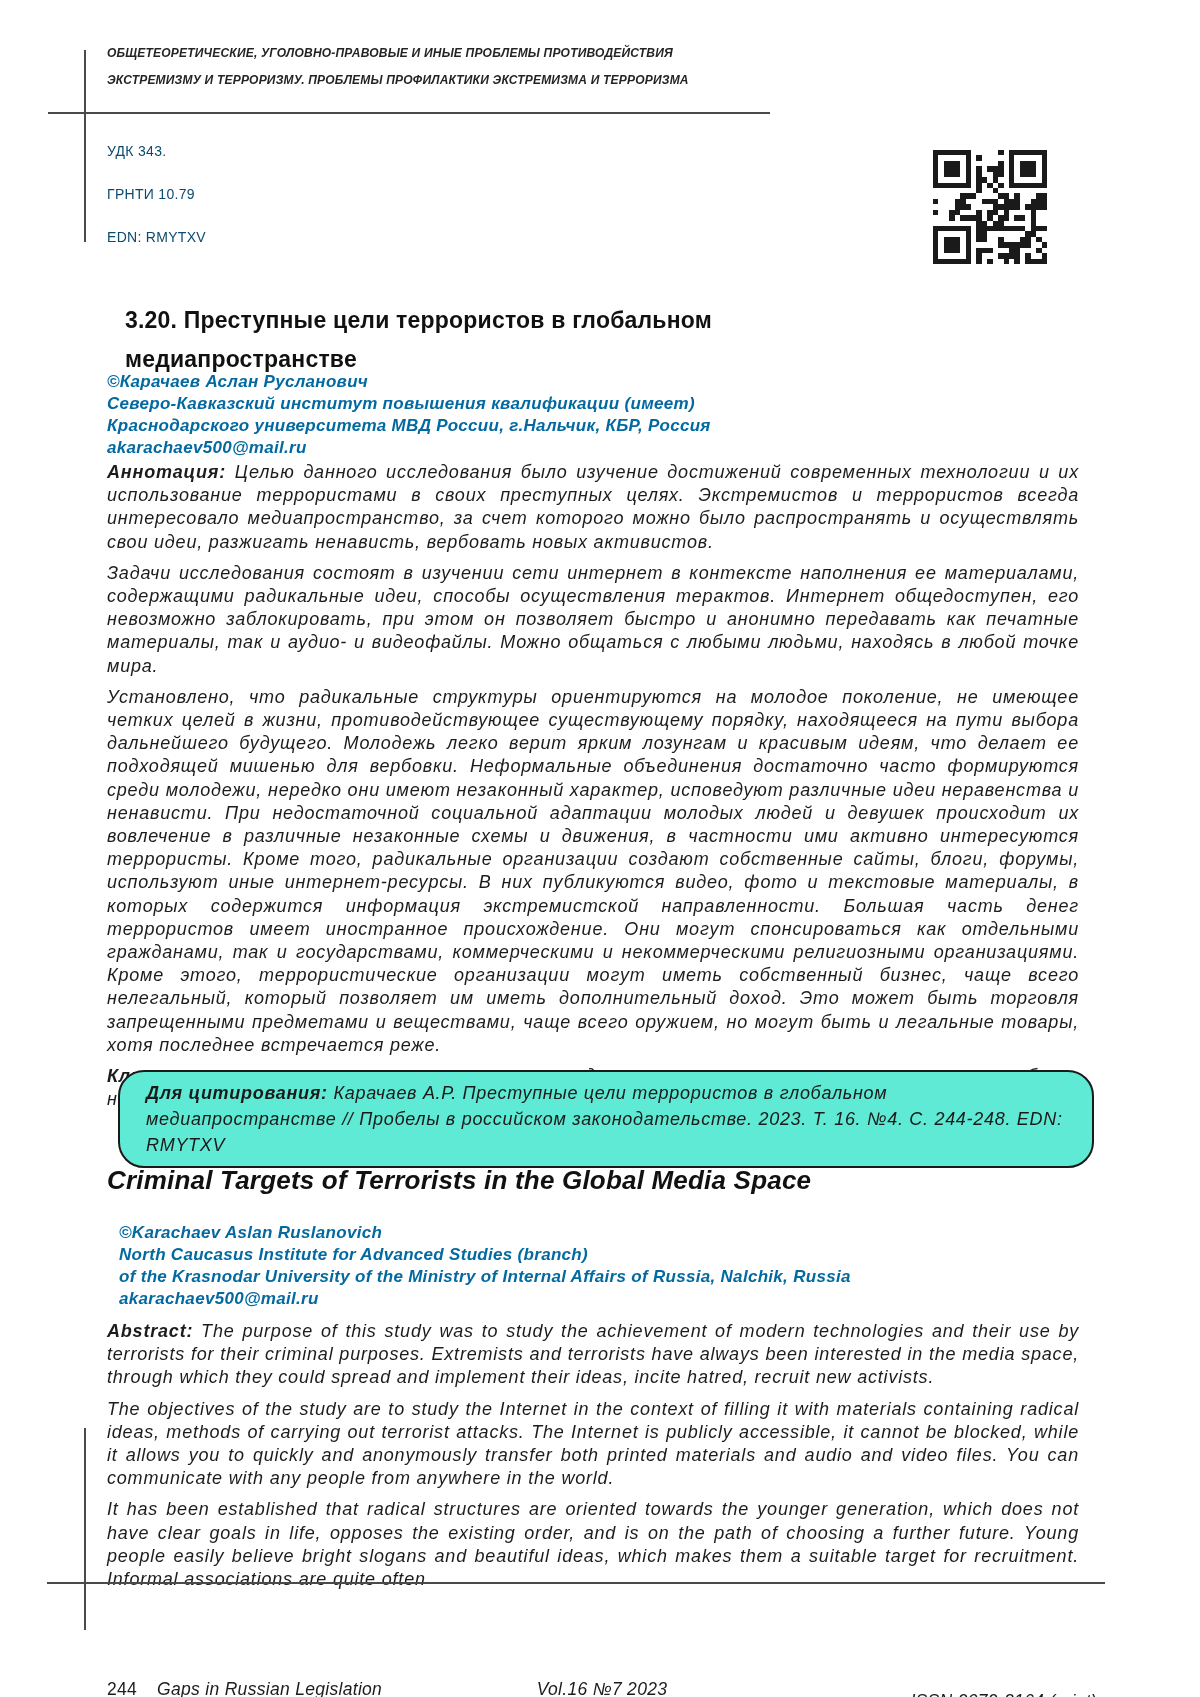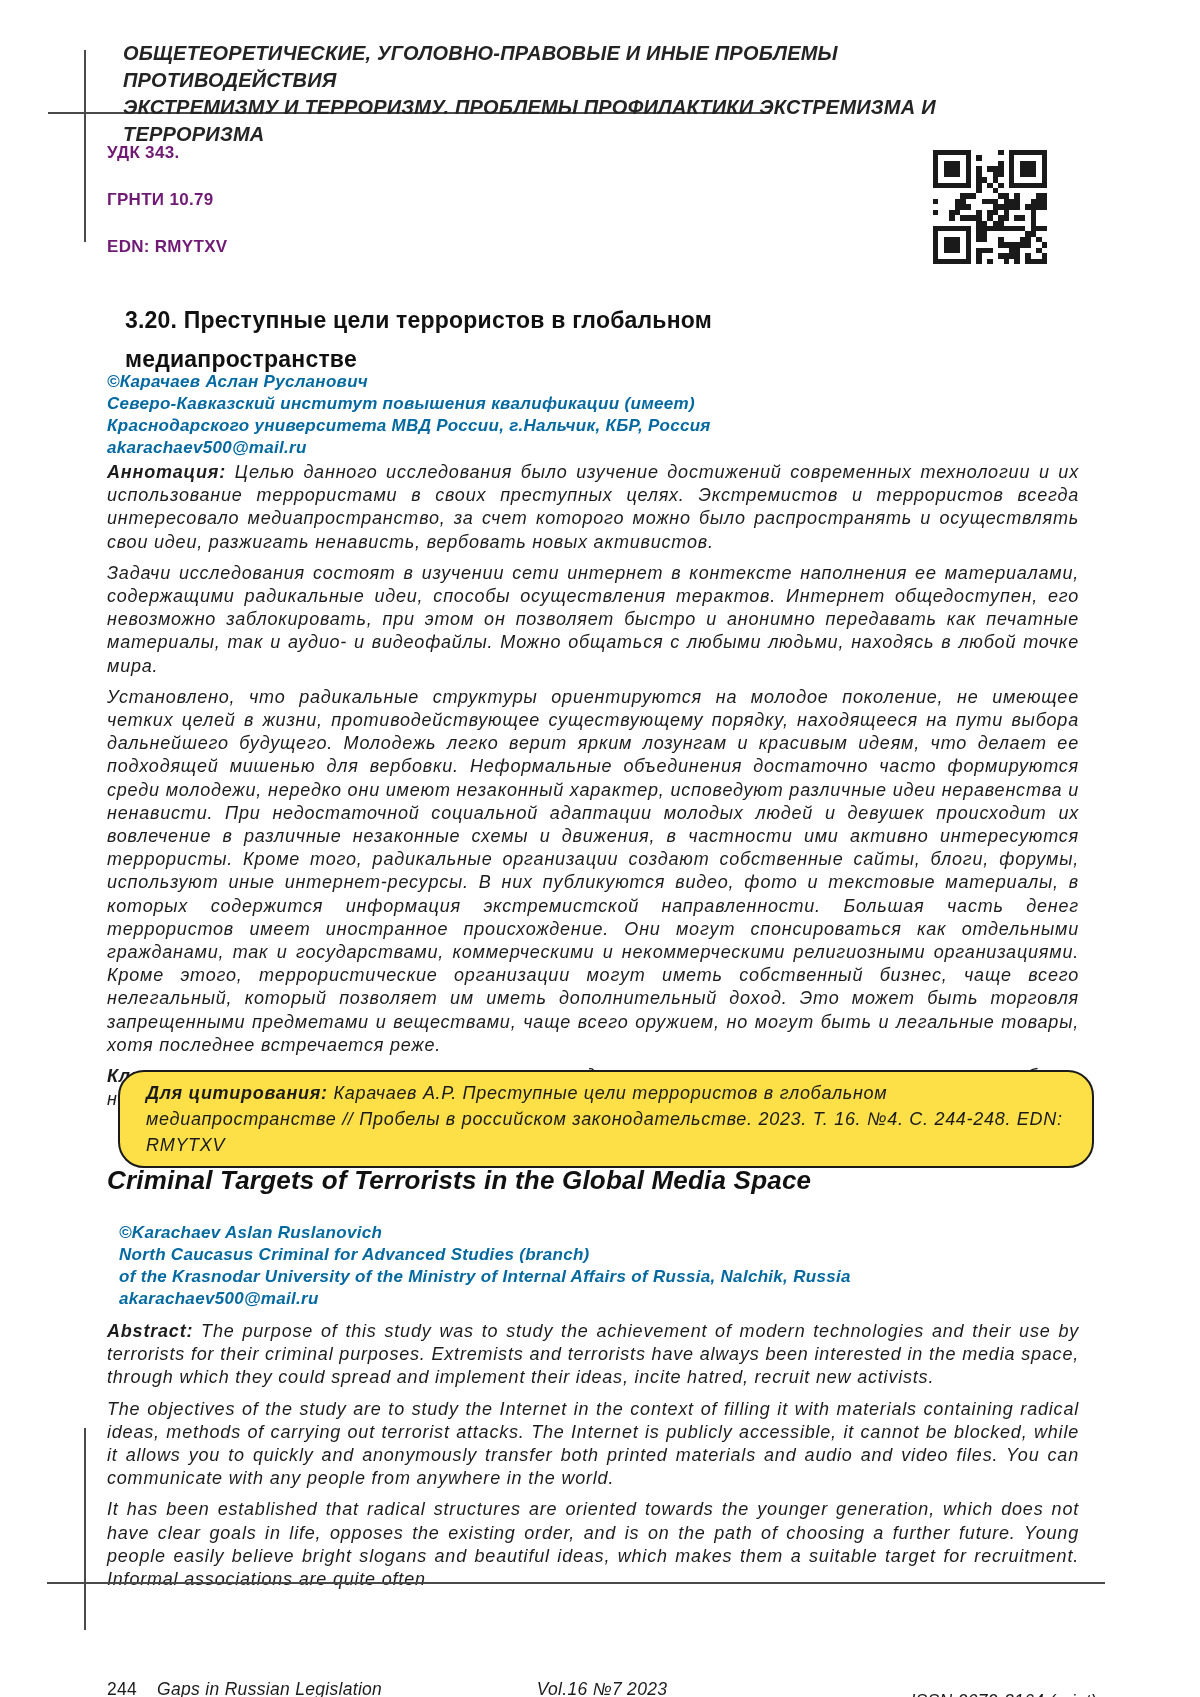--- a/index.html
+++ b/index.html
@@ -23,28 +23,28 @@
   }
   .rule-bottom {
     position: absolute; left: 47px; top: 1582px;
     width: 1058px; height: 2px; background: #4a4a4a;
   }
   .vline-bottom {
     position: absolute; left: 84px; top: 1428px;
     width: 2px; height: 202px; background: #4a4a4a;
   }
   .journal-header {
-    position: absolute; left: 123px; top: 40px; width: 900px;
-    font-size: 20px; font-weight: bold; font-style: italic;
+    position: absolute; left: 107px; top: 40px; width: 900px;
+    font-size: 12px; font-weight: bold; font-style: italic;
     line-height: 27px; letter-spacing: 0.2px; color: #242424;
     text-transform: uppercase;
   }
   .meta { position: absolute; left: 107px; top: 143px; }
   .meta div {
-    font-size: 17px; font-weight: bold; color: #701a75;
+    font-size: 14px; font-weight: normal; color: #0c4a6e;
     margin-bottom: 27px; letter-spacing: 0.3px;
   }
   .qr {
     position: absolute; left: 933px; top: 150px;
     width: 114px; height: 114px;
   }
   .ru-title {
     position: absolute; left: 107px; top: 283px; width: 700px;
     font-size: 23px; font-weight: bold; color: #111;
     line-height: 39px; letter-spacing: 0.2px;
@@ -58,21 +58,21 @@
     font-size: 18px; font-style: italic; color: #1c1c1c;
     line-height: 23.2px; letter-spacing: 0.8px;
     text-align: justify; hyphens: auto; -webkit-hyphens: auto;
   }
   .ru-abstract { position: absolute; left: 107px; top: 461px; width: 990px; }
   .ru-abstract p, .en-abstract p { margin: 0 18px 8px 0; font-style: italic; }
   .lead { font-weight: bold; }
   .keywords { margin-top: 13px; }
   .citation-box {
     position: absolute; left: 118px; top: 1070px; width: 920px;
-    background: #fde047; border: 2px solid #1a1a1a; border-radius: 26px;
+    background: #5eead4; border: 2px solid #1a1a1a; border-radius: 26px;
     padding: 8px 26px; font-size: 18px; font-style: italic;
     line-height: 26px; letter-spacing: 0.7px; color: #1a1a1a;
     text-align: left;
   }
   .en-title {
     position: absolute; left: 107px; top: 1165px; width: 1000px;
     font-size: 26px; font-weight: bold; font-style: italic;
     color: #111; letter-spacing: 0.2px;
   }
   .en-author { position: absolute; left: 119px; top: 1222px; width: 950px; }
@@ -354,21 +354,21 @@
   </div>
 
   <div class="citation-box" lang="ru">
     <b class="lead">Для цитирования:</b> <span>Карачаев А.Р. Преступные цели террористов в глобальном медиапространстве // Пробелы в российском законодательстве. 2023. Т. 16. №4. С. 244-248. EDN: RMYTXV</span>
   </div>
 
   <h2 class="en-title" style="margin:0;">Criminal Targets of Terrorists in the Global Media Space</h2>
 
   <div class="en-author author-block">
     <div>©Karachaev Aslan Ruslanovich</div>
-    <div>North Caucasus Criminal for Advanced Studies (branch)</div>
+    <div>North Caucasus Institute for Advanced Studies (branch)</div>
     <div>of the Krasnodar University of the Ministry of Internal Affairs of Russia, Nalchik, Russia</div>
     <div>akarachaev500@mail.ru</div>
   </div>
 
   <div class="en-abstract body-text" lang="en">
     <p><b class="lead">Abstract:</b> <span>The purpose of this study was to study the achievement of modern technologies and their use by terrorists for their criminal purposes. Extremists and terrorists have always been interested in the media space, through which they could spread and implement their ideas, incite hatred, recruit new activists.</span></p>
     <p>The objectives of the study are to study the Internet in the context of filling it with materials containing radical ideas, methods of carrying out terrorist attacks. The Internet is publicly accessible, it cannot be blocked, while it allows you to quickly and anonymously transfer both printed materials and audio and video files. You can communicate with any people from anywhere in the world.</p>
     <p>It has been established that radical structures are oriented towards the younger generation, which does not have clear goals in life, opposes the existing order, and is on the path of choosing a further future. Young people easily believe bright slogans and beautiful ideas, which makes them a suitable target for recruitment. Informal associations are quite often</p>
   </div>
 

